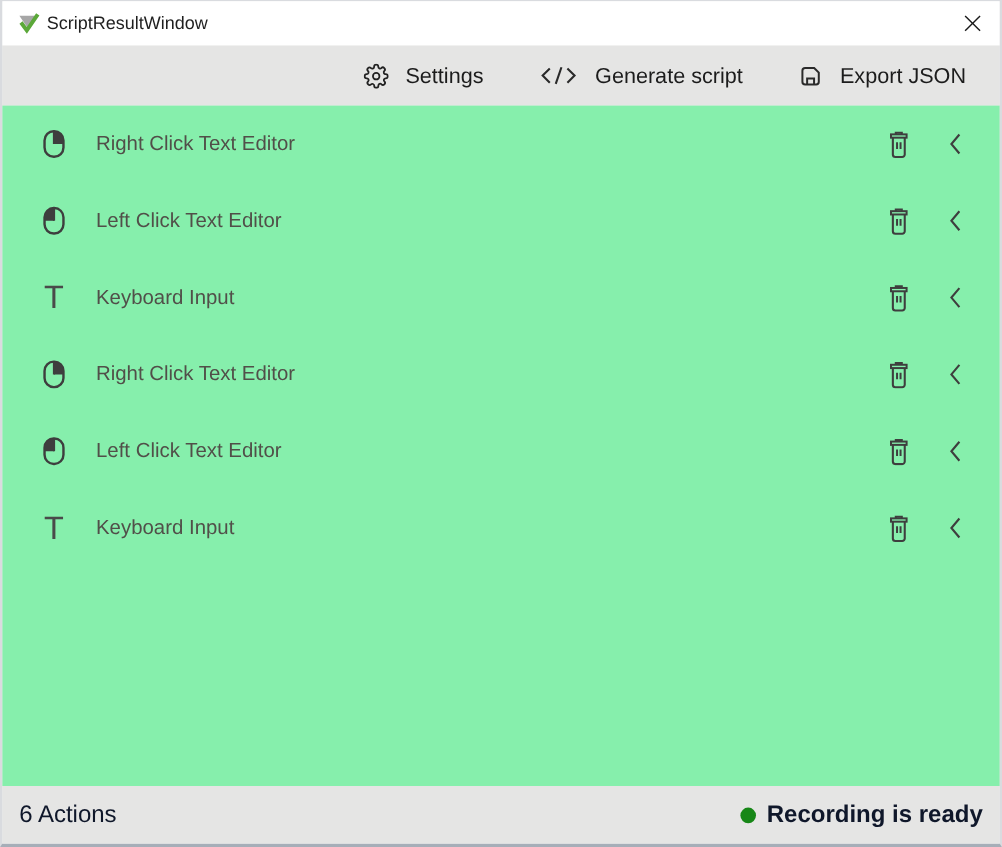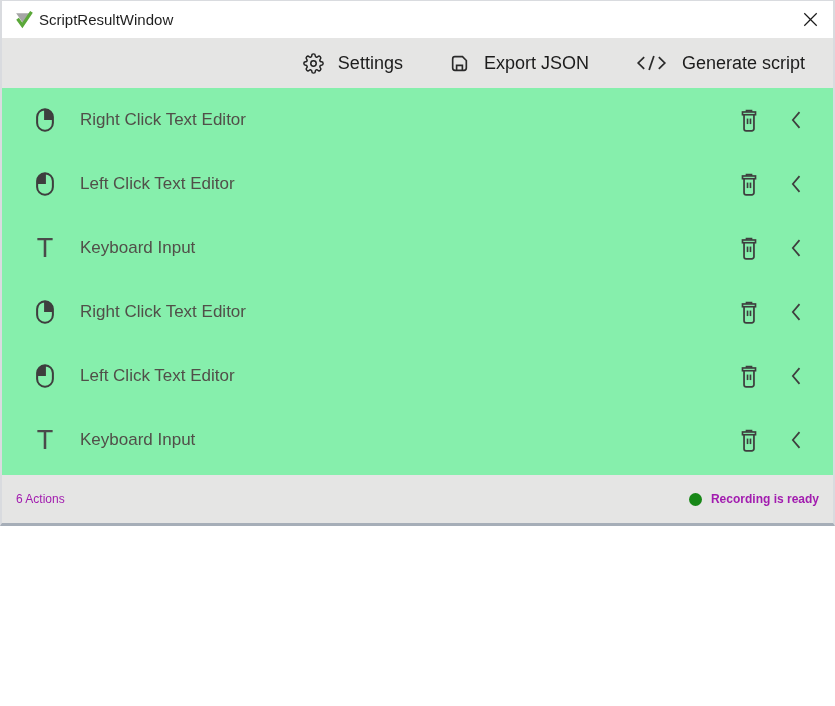--- a/index.html
+++ b/index.html
@@ -1,18 +1,18 @@
 <!DOCTYPE html>
 <html><head>
 <meta charset="utf-8">
 <style>
   html,body{margin:0;padding:0;}
   body{font-family:"Liberation Sans",sans-serif;width:835px;height:706px;overflow:hidden;background:#ffffff;}
   .window{
-    width:835px;height:526px;box-sizing:border-box;
+    width:835px;height:706px;box-sizing:border-box;
     border-top:1px solid #d9dbdf;border-left:2px solid #d9dbdf;border-right:2px solid #d9dbdf;
     border-bottom:3px solid #a6aeb8;
     display:flex;flex-direction:column;background:#efefee;
   }
   
   .titlebar{height:37px;flex:0 0 37px;background:#ffffff;display:flex;align-items:center;padding-left:11px;}
   .logo{width:21px;height:21px;margin-right:5px;display:flex;align-items:center;justify-content:center;}
   .title{font-size:15px;color:#1f1f1f;}
   .close-btn{margin-left:auto;width:46px;height:100%;display:flex;align-items:center;justify-content:center;background:transparent;border:none;padding:0;cursor:pointer;}
   
@@ -21,21 +21,21 @@
   .tb-btn .tb-label{font-size:18px;color:#1c1c1c;}
   
   .action-list{flex:1 1 auto;background:#86efac;overflow:hidden;}
   .action-row{height:64px;display:flex;align-items:center;padding:0 26px 0 30px;}
   .action-icon{width:26px;display:flex;align-items:center;justify-content:center;}
   .kb-glyph{font-size:27px;line-height:1;color:#4a4a4a;font-weight:400;}
   .action-label{margin-left:22px;font-size:17px;color:#514f49;}
   .row-btn{background:none;border:none;padding:0;display:flex;align-items:center;justify-content:center;cursor:pointer;}
   .row-btn.delete{margin-left:auto;margin-right:27px;}
   
-  .statusbar{height:48px;flex:0 0 48px;background:#e5e5e4;display:flex;align-items:center;padding:0 14px;font-size:12px;color:#a21caf;}
+  .statusbar{height:48px;flex:0 0 48px;background:#e5e5e4;display:flex;align-items:center;padding:0 14px;font-size:20px;color:#0f172a;}
   .status-right{margin-left:auto;display:flex;align-items:center;gap:9px;font-weight:bold;}
   .dot{width:13px;height:13px;border-radius:50%;background:#178717;}
   svg{display:block;}
 </style>
 </head>
 <body>
 
 <div class="window">
 
   <div class="titlebar">
@@ -61,36 +61,36 @@
       <span>
         <svg width="21" height="21" viewBox="0 0 24 24" fill="none" stroke="#222222" stroke-width="1.7">
           <circle cx="12" cy="12" r="3.1"></circle>
           <path d="M19.4 15a1.65 1.65 0 0 0 .33 1.82l.06.06a2 2 0 0 1-2.83 2.83l-.06-.06a1.65 1.65 0 0 0-1.82-.33 1.65 1.65 0 0 0-1 1.51V21a2 2 0 0 1-4 0v-.09A1.65 1.65 0 0 0 9 19.4a1.65 1.65 0 0 0-1.82.33l-.06.06a2 2 0 0 1-2.83-2.83l.06-.06a1.65 1.65 0 0 0 .33-1.82 1.65 1.65 0 0 0-1.51-1H3a2 2 0 0 1 0-4h.09A1.65 1.65 0 0 0 4.6 9a1.65 1.65 0 0 0-.33-1.82l-.06-.06a2 2 0 0 1 2.83-2.83l.06.06a1.65 1.65 0 0 0 1.82.33H9a1.65 1.65 0 0 0 1-1.51V3a2 2 0 0 1 4 0v.09a1.65 1.65 0 0 0 1 1.51 1.65 1.65 0 0 0 1.82-.33l.06-.06a2 2 0 0 1 2.83 2.83l-.06.06a1.65 1.65 0 0 0-.33 1.82V9a1.65 1.65 0 0 0 1.51 1H21a2 2 0 0 1 0 4h-.09a1.65 1.65 0 0 0-1.51 1z"></path>
         </svg>
       </span>
       <span class="tb-label">Settings</span>
     </button>
     <button class="tb-btn">
       <span>
-        <svg width="21" height="21" viewBox="0 0 24 24" fill="none" stroke="#2a2a2a" stroke-width="1.9">
-          <path d="M4.2 6.8 Q4.2 4.2 6.8 4.2 H15.4 L19.8 8.6 V17.2 Q19.8 19.8 17.2 19.8 H6.8 Q4.2 19.8 4.2 17.2 Z"></path>
-          <path d="M8.7 19.8 V14.2 H15.3 V19.8"></path>
-        </svg>
-      </span>
-      <span class="tb-label">Export JSON</span>
-    </button>
-    <button class="tb-btn">
-      <span>
         <svg width="33" height="22" viewBox="0 0 36 24" fill="none" stroke="#2a2a2a" stroke-width="1.9">
           <polyline points="10,5.5 3.5,12 10,18.5"></polyline>
           <polyline points="26,5.5 32.5,12 26,18.5"></polyline>
           <line x1="20.6" y1="4.4" x2="15.4" y2="19.6"></line>
         </svg>
       </span>
       <span class="tb-label">Generate script</span>
+    </button>
+    <button class="tb-btn">
+      <span>
+        <svg width="21" height="21" viewBox="0 0 24 24" fill="none" stroke="#2a2a2a" stroke-width="1.9">
+          <path d="M4.2 6.8 Q4.2 4.2 6.8 4.2 H15.4 L19.8 8.6 V17.2 Q19.8 19.8 17.2 19.8 H6.8 Q4.2 19.8 4.2 17.2 Z"></path>
+          <path d="M8.7 19.8 V14.2 H15.3 V19.8"></path>
+        </svg>
+      </span>
+      <span class="tb-label">Export JSON</span>
     </button>
   </div>
 
   <div class="action-list">
       <div class="action-row">
     <span class="action-icon">
       <svg width="22" height="26" viewBox="0 0 24 28">
         <rect x="3.4" y="2.4" width="17.2" height="23.2" rx="8.4" fill="none" stroke="#3e3e3e" stroke-width="2.2"></rect>
         <line x1="12" y1="2.4" x2="12" y2="14" stroke="#3e3e3e" stroke-width="2"></line>
         <path d="M12 2.4 H12.2 A8.4 8.4 0 0 1 20.6 10.8 V14 H12 Z" fill="#3e3e3e"></path>

